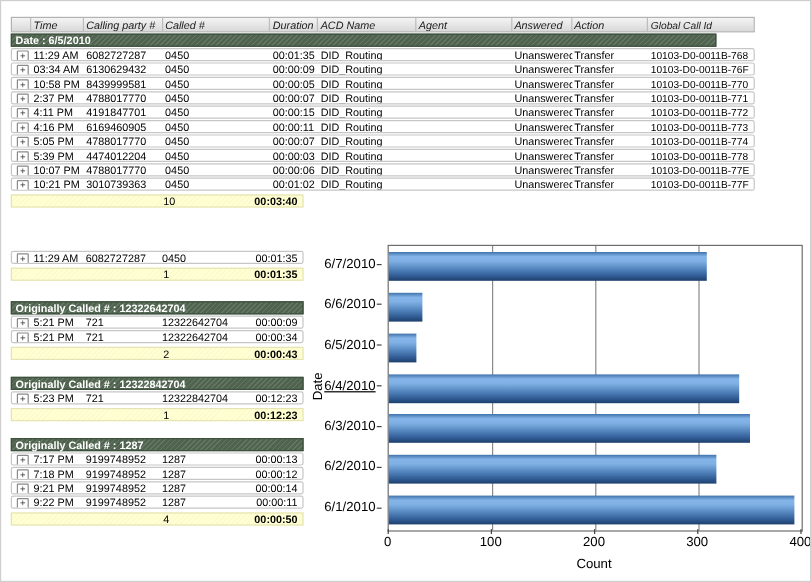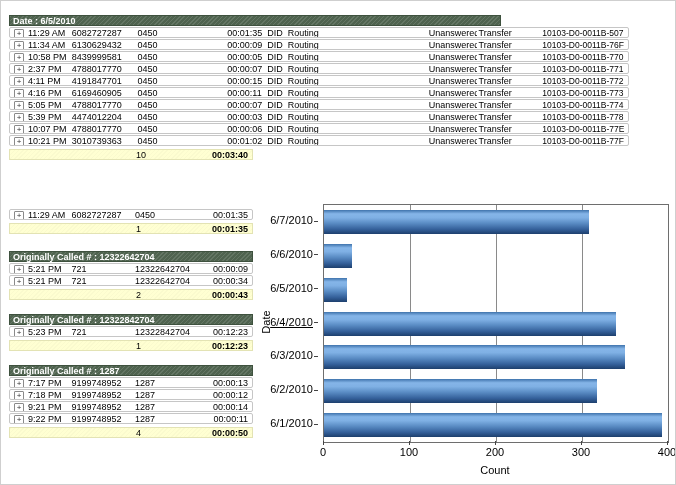--- a/index.html
+++ b/index.html
@@ -22,21 +22,21 @@
   .mt .c6{width:80px;} .mt .c7{width:50px;} .mt .c8{width:64px;} .mt .c9{width:88px;font-size:8.5px;}
   
   .lt{width:244px;}
   .lt .c0{width:16px;} .lt .c1{width:44px;} .lt .c2{width:64px;} .lt .c3{width:76px;}
   .lt .c4{width:44px;text-align:right;padding-right:4px;}
 
   .band{height:11px;line-height:11px;margin-top:1px;background-color:#4f634f;
         background-image:repeating-linear-gradient(135deg,rgba(255,255,255,.12) 0 1px,transparent 1px 3px);
         color:#fff;font-size:9px;font-weight:bold;padding-left:3px;
         border:1px solid #3e513e;box-sizing:border-box;}
-  .mt .band{width:492px;} .lt .band{width:244px;}
+  .mt .band{width:588px;} .lt .band{width:244px;}
 
   .summary{display:flex;height:11px;line-height:10px;margin-top:3px;width:244px;
         background-color:#ffffd2;
         background-image:repeating-linear-gradient(135deg,rgba(0,0,0,.02) 0 1px,transparent 1px 3px);
         border:1px solid #e3e3b4;box-sizing:border-box;font-size:9px;}
   .summary .sp{width:124px;} .summary .cnt{width:60px;padding-left:2px;}
   .summary .dur{flex:1;text-align:right;padding-right:4px;font-weight:bold;}
 
   .plus{display:inline-block;width:8px;height:8px;margin:1px 0 0 2px;border:1px solid #8a8a8a;
         border-radius:1px;background:#fff;font-size:8px;line-height:7px;text-align:center;
@@ -58,36 +58,48 @@
   .xtick{position:absolute;width:1px;height:4px;background:#444;}
   .xtick-label{position:absolute;width:36px;text-align:center;}
   .xlabel{position:absolute;left:67px;top:270px;width:344px;text-align:center;font-size:11px;}
   .ylabel{position:absolute;left:-2px;top:122px;transform:rotate(-90deg);font-size:11px;}
 </style>
 </head>
 <body>
 
 <div class="page">
   <div id="main-table" class="grid mt">
+      <div class="row header-row">
+        <div class="cell h c0"></div>
+        <div class="cell h c1">Time</div>
+        <div class="cell h c2">Calling party #</div>
+        <div class="cell h c3">Called #</div>
+        <div class="cell h c4">Duration</div>
+        <div class="cell h c5">ACD Name</div>
+        <div class="cell h c6">Agent</div>
+        <div class="cell h c7">Answered</div>
+        <div class="cell h c8">Action</div>
+        <div class="cell h c9">Global Call Id</div>
+      </div>
       <div class="band">Date : 6/5/2010</div>
       <div class="row data-row">
         <div class="cell c0"><span class="plus">+</span></div>
         <div class="cell c1">11:29 AM</div>
         <div class="cell c2">6082727287</div>
         <div class="cell c3">0450</div>
         <div class="cell c4">00:01:35</div>
         <div class="cell c5">DID_Routing</div>
         <div class="cell c6"></div>
         <div class="cell c7">Unanswered</div>
         <div class="cell c8">Transfer</div>
-        <div class="cell c9">10103-D0-0011B-507</div>
-      </div>
-      <div class="row data-row">
-        <div class="cell c0"><span class="plus">+</span></div>
-        <div class="cell c1">11:34 AM</div>
+        <div class="cell c9">10103-D0-0011B-768</div>
+      </div>
+      <div class="row data-row">
+        <div class="cell c0"><span class="plus">+</span></div>
+        <div class="cell c1">03:34 AM</div>
         <div class="cell c2">6130629432</div>
         <div class="cell c3">0450</div>
         <div class="cell c4">00:00:09</div>
         <div class="cell c5">DID_Routing</div>
         <div class="cell c6"></div>
         <div class="cell c7">Unanswered</div>
         <div class="cell c8">Transfer</div>
         <div class="cell c9">10103-D0-0011B-76F</div>
       </div>
       <div class="row data-row">

